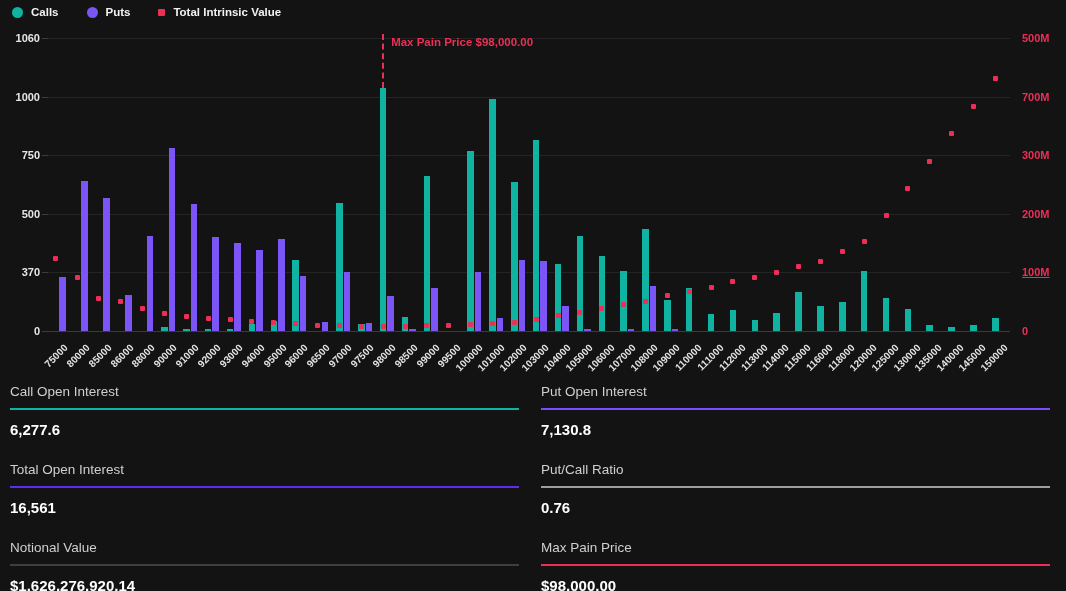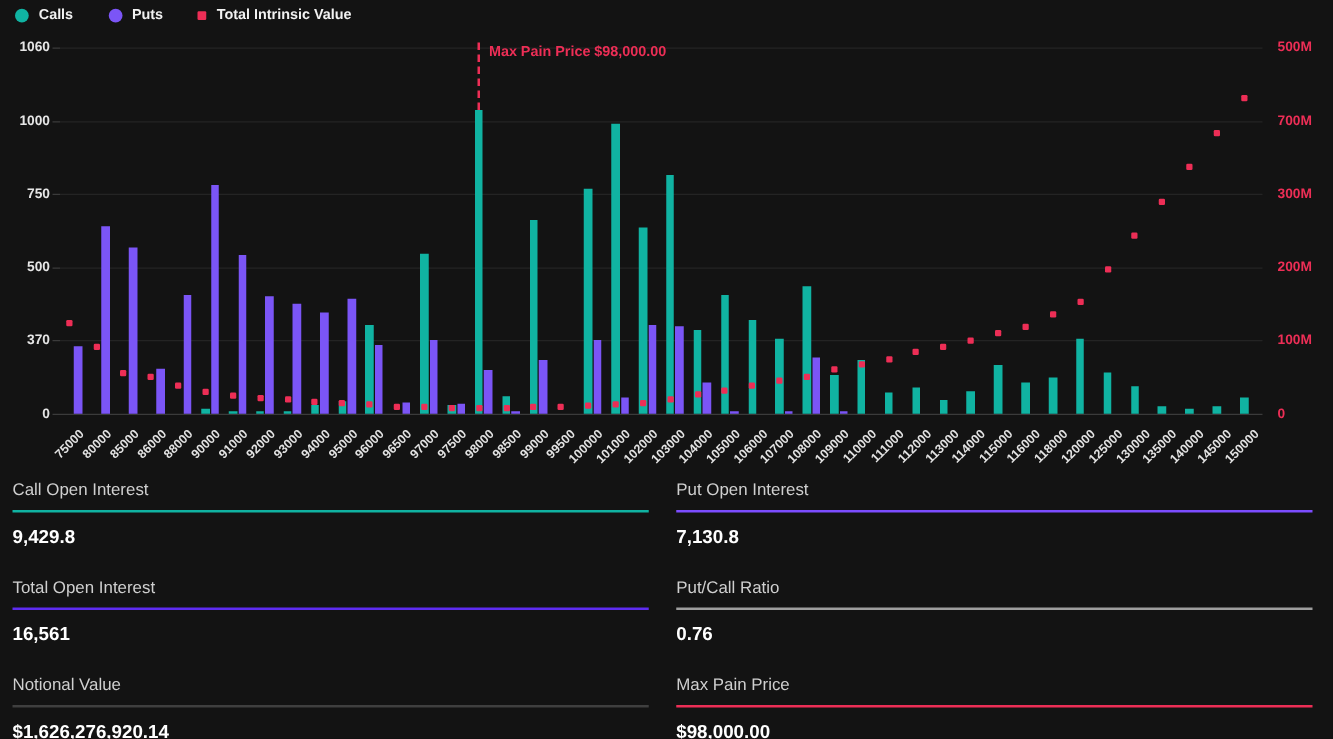--- a/index.html
+++ b/index.html
@@ -182,21 +182,21 @@
     <div id="yaxis">
         <div class="ylab" style="top: 325px;">0</div>
         <div class="ylab" style="top: 266.4px;">370</div>
         <div class="ylab" style="top: 207.8px;">500</div>
         <div class="ylab" style="top: 149.2px;">750</div>
         <div class="ylab" style="top: 90.6px;">1000</div>
         <div class="ylab" style="top: 32px;">1060</div>
       </div>
     <div id="raxis">
         <div class="rlab" style="top: 325px;">0</div>
-        <div class="rlab" style="top: 266.4px;">100M</div>
+        <div class="rlab" style="top: 266.4px; text-decoration: underline;">100M</div>
         <div class="rlab" style="top: 207.8px;">200M</div>
         <div class="rlab" style="top: 149.2px;">300M</div>
         <div class="rlab" style="top: 90.6px;">700M</div>
         <div class="rlab" style="top: 32px;">500M</div>
       </div>
     <div id="xaxis">
         <div class="xlab" style="left: 61.9318px;"><span>75000</span></div>
         <div class="xlab" style="left: 83.7955px;"><span>80000</span></div>
         <div class="xlab" style="left: 105.659px;"><span>85000</span></div>
         <div class="xlab" style="left: 127.523px;"><span>86000</span></div>
@@ -242,21 +242,21 @@
         <div class="xlab" style="left: 1002.07px;"><span>150000</span></div>
       </div>
     <div id="maxpain-line" style="left: 382.136px;"></div>
     <div id="maxpain-label" style="left: 391.136px;">Max Pain Price $98,000.00</div>
   </div>
 
   <div class="stats">
     <div class="stat">
       <div class="stat-label">Call Open Interest</div>
       <div class="stat-line" style="background: rgb(16, 179, 162);"></div>
-      <div class="stat-value">9,429.8</div>
+      <div class="stat-value">6,277.6</div>
     </div>
     <div class="stat">
       <div class="stat-label">Put Open Interest</div>
       <div class="stat-line" style="background: rgb(124, 77, 255);"></div>
       <div class="stat-value">7,130.8</div>
     </div>
     <div class="stat">
       <div class="stat-label">Total Open Interest</div>
       <div class="stat-line" style="background: rgb(94, 44, 240);"></div>
       <div class="stat-value">16,561</div>

